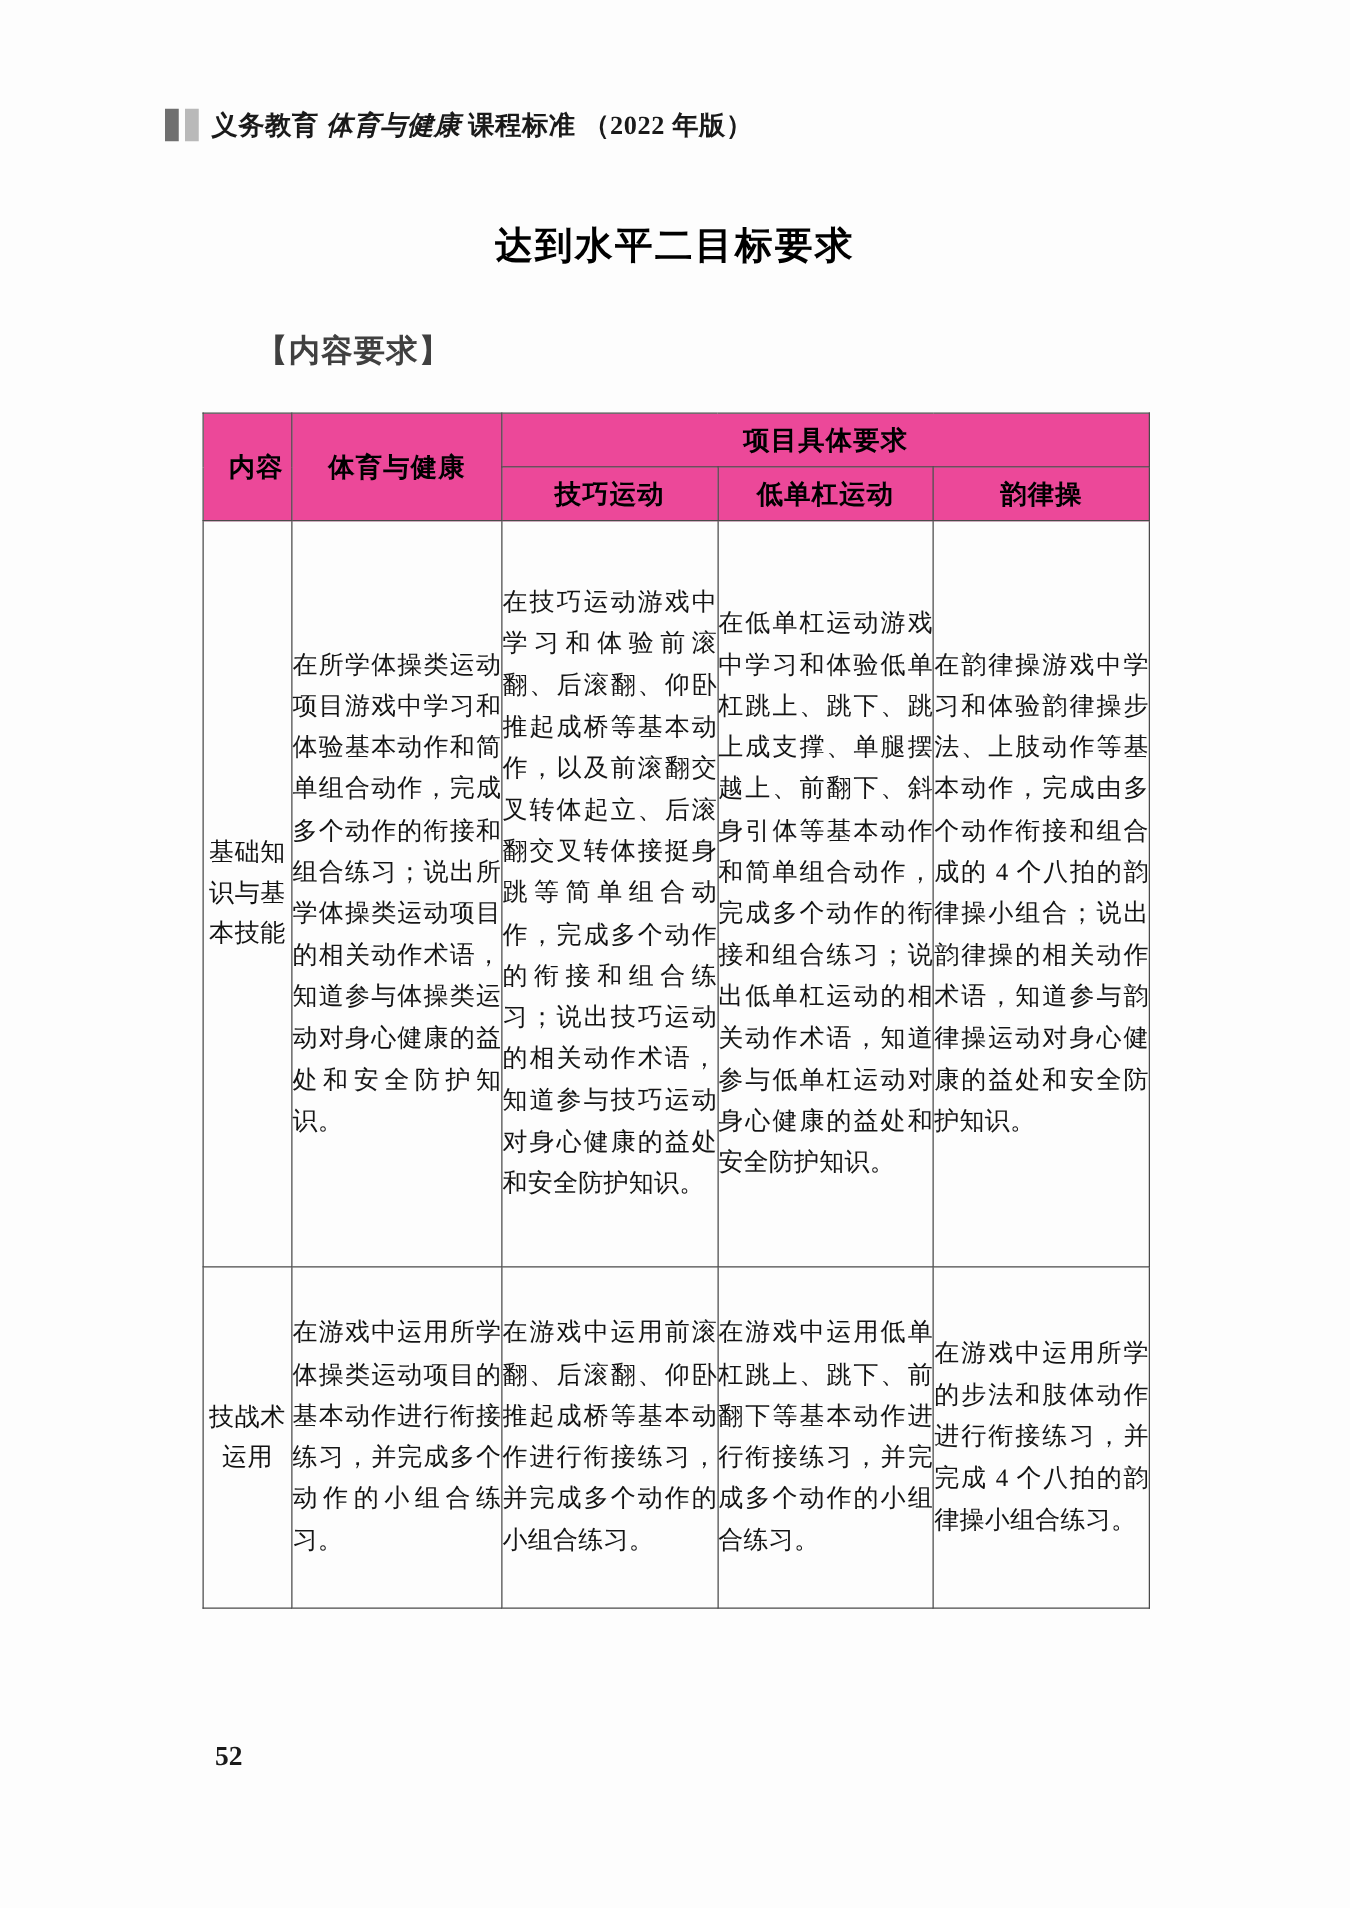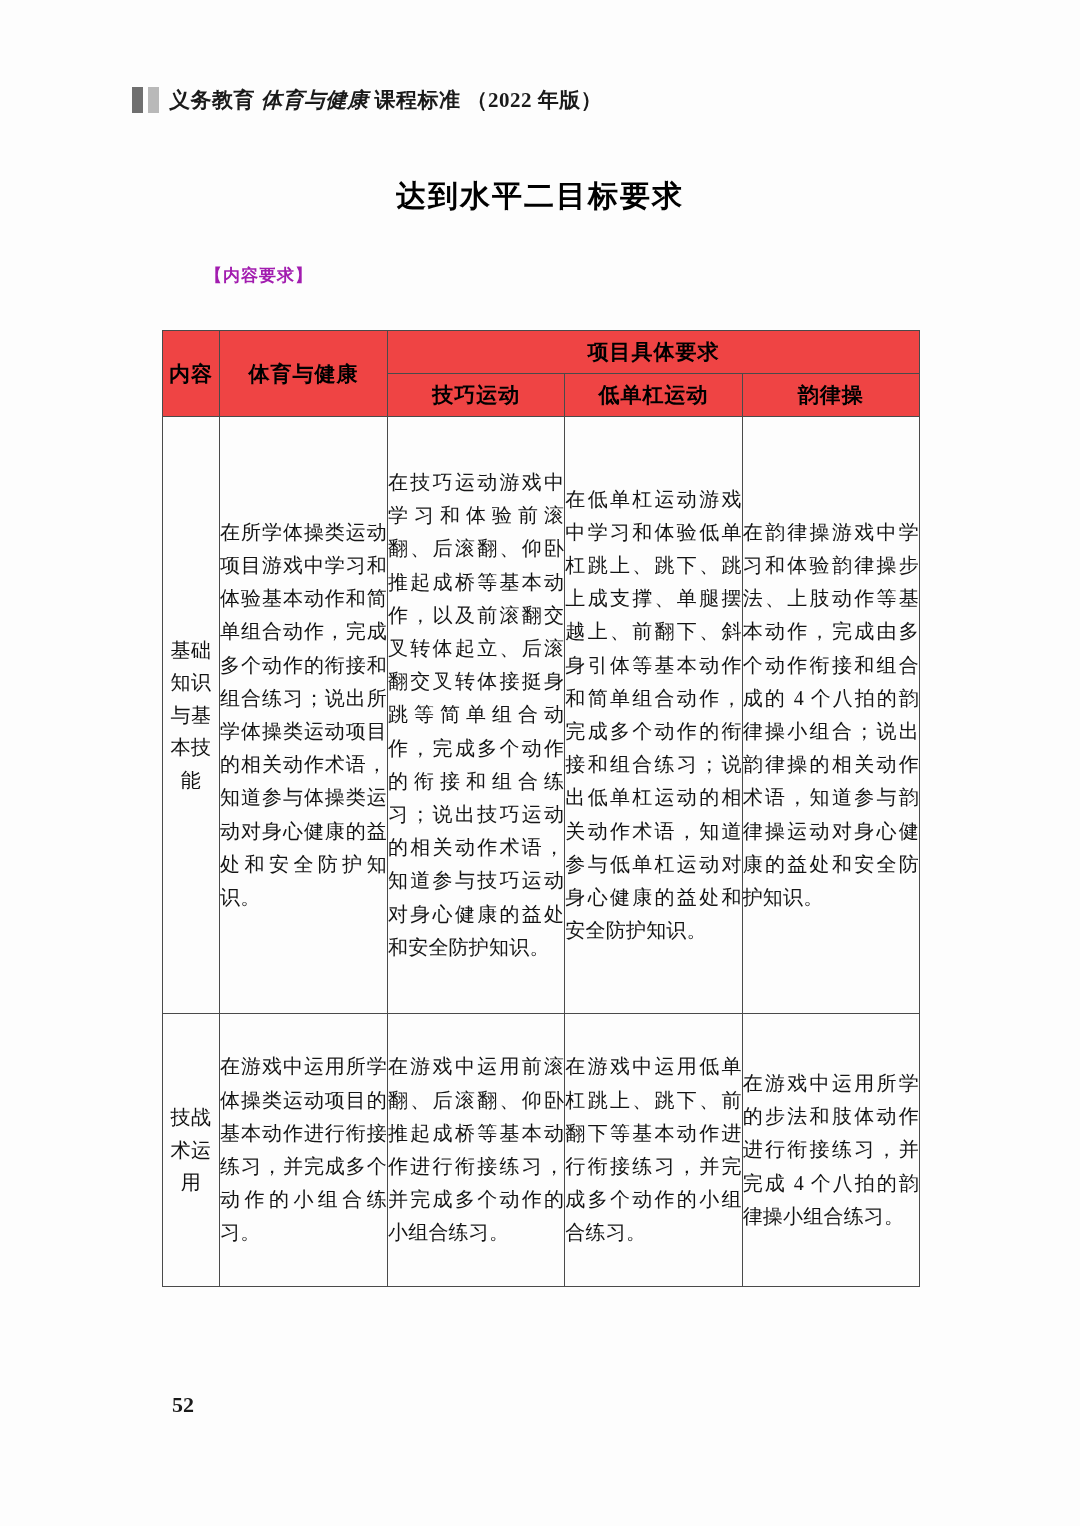--- a/index.html
+++ b/index.html
@@ -71,54 +71,54 @@
     font-weight: bold;
     letter-spacing: 2px;
     font-family: "Liberation Sans", "DejaVu Sans", sans-serif;
     color: #000000;
   }
 
   .section-heading {
     position: absolute;
     left: 205px;
     top: 264px;
-    font-size: 17px;
+    font-size: 25px;
     font-weight: bold;
     letter-spacing: 1px;
     font-family: "Liberation Sans", "DejaVu Sans", sans-serif;
-    color: #a21caf;
+    color: #404040;
   }
 
   
   .req-table {
     position: absolute;
     left: 162px;
     top: 330px;
     width: 758px;
     border-collapse: collapse;
     table-layout: fixed;
     font-size: 19.5px;
   }
   .req-table th,
   .req-table td {
     border: 1.6px solid #4a4a4a;
     vertical-align: middle;
     padding: 0;
   }
   .req-table thead th {
-    background: #ef4444;
+    background: #ec4899;
     text-align: center;
     font-weight: bold;
     font-family: Liberation Mono, monospace;
     font-size: 21px;
     letter-spacing: 1px;
     color: #000;
     height: 42px;
   }
-  th.col-content  { width: 56px; }
+  th.col-content  { width: 56px; padding-left: 14px; }
   th.col-overall  { width: 167px; }
   th.col-skill    { width: 169px; }
   th.col-bar      { width: 180px; }
   th.col-rhythm   { width: 186px; }
 
   .row-label {
     text-align: center;
     font-family: "Liberation Sans", "DejaVu Sans", sans-serif;
     font-size: 20px;
     line-height: 1.62;

